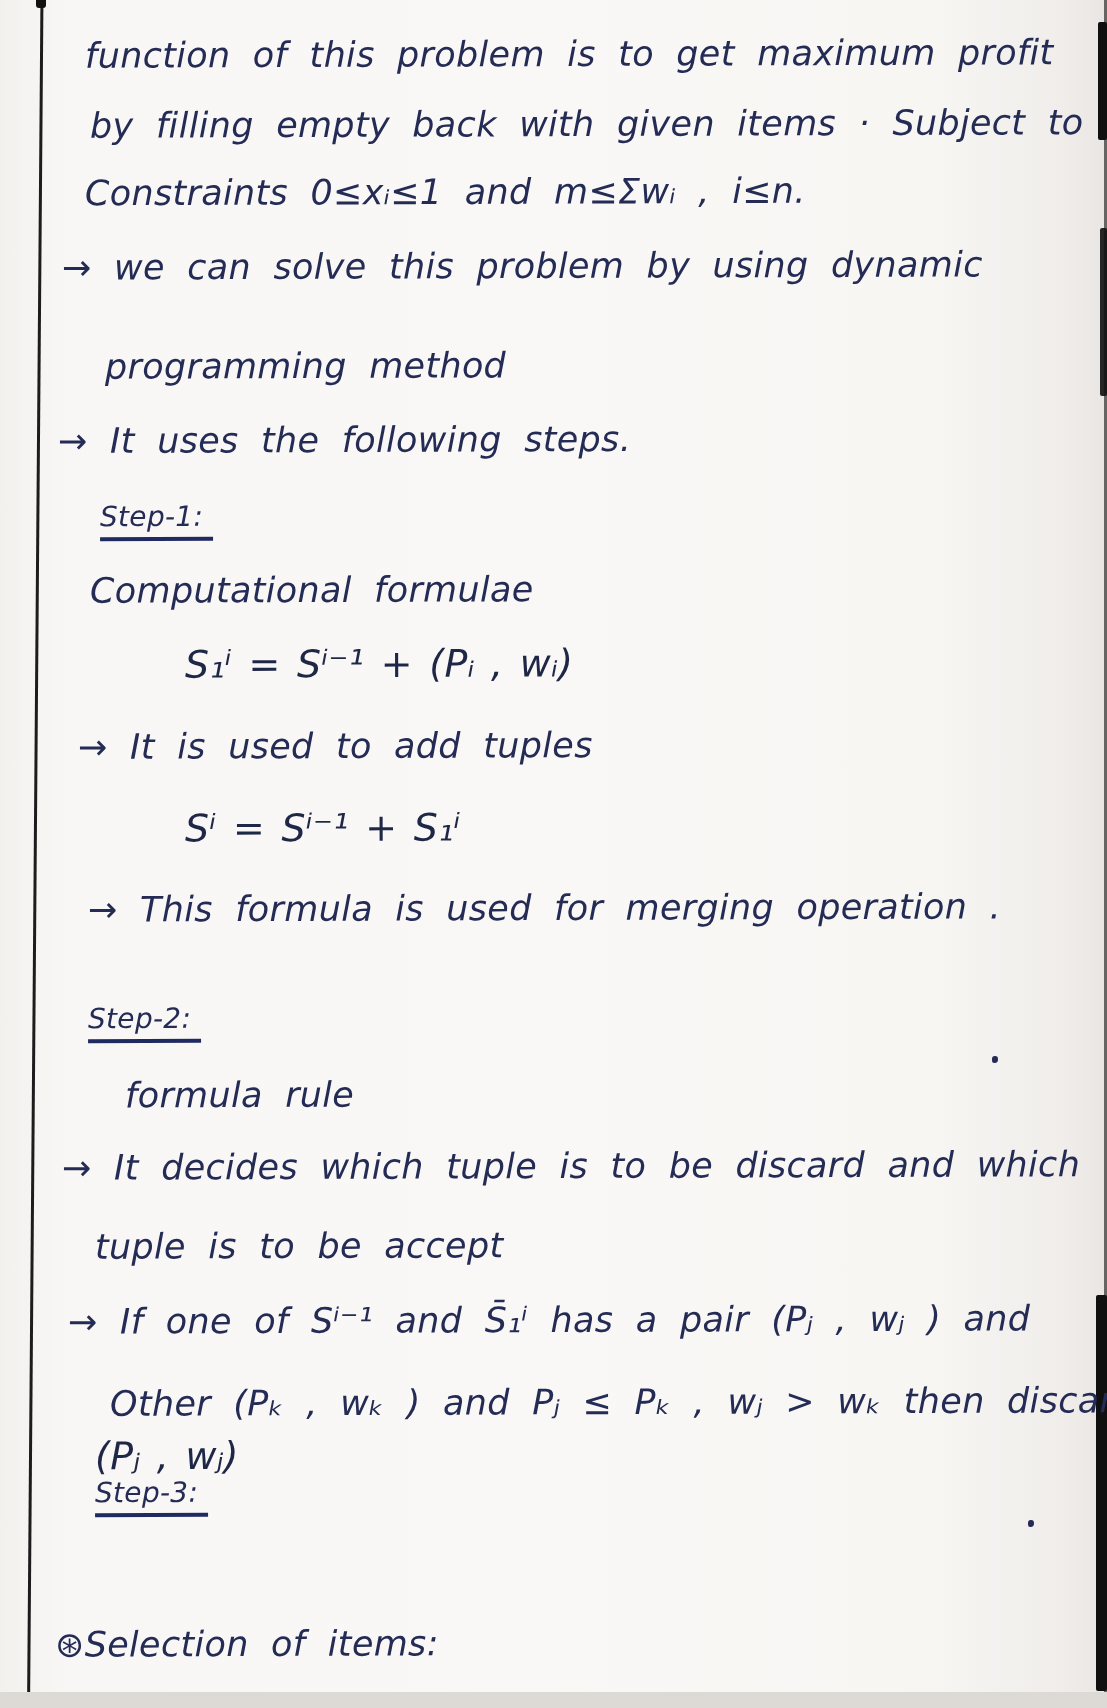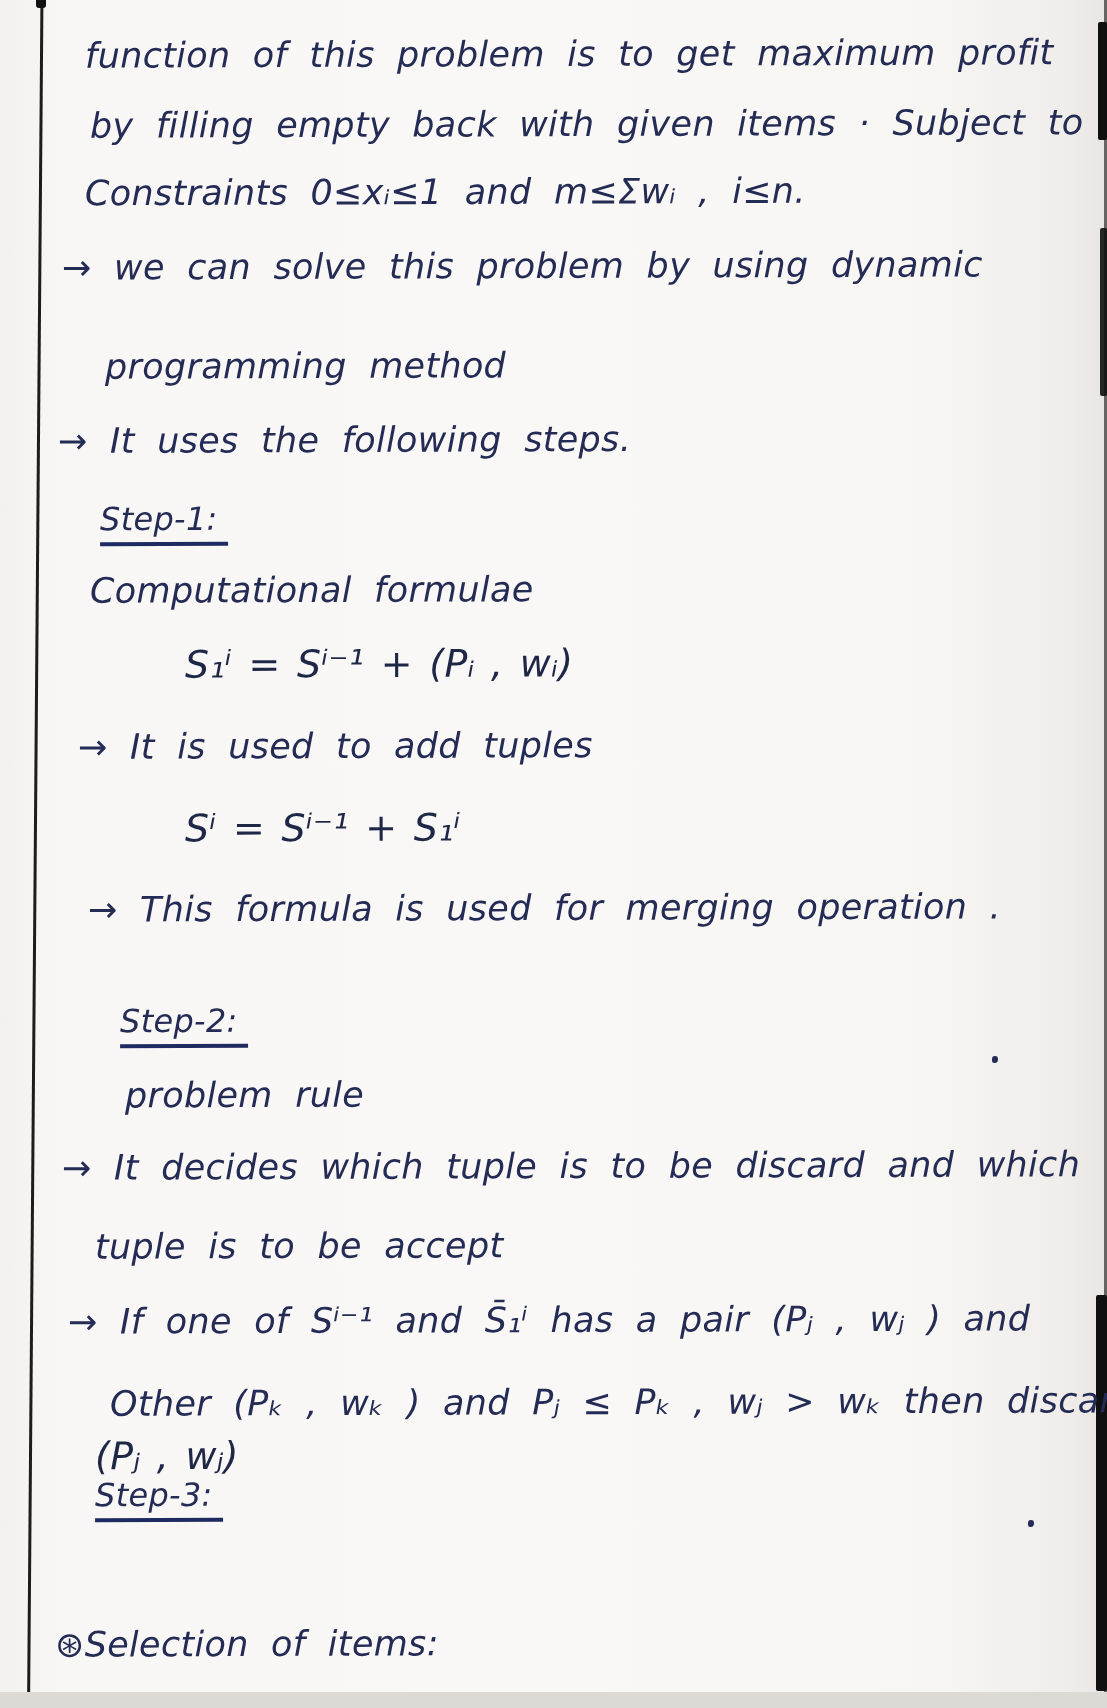--- a/index.html
+++ b/index.html
@@ -21,21 +21,21 @@
     word-spacing: 11px;
     white-space: nowrap;
     transform: rotate(-0.2deg);
   }
   .formula {
     font-size: 38px;
     word-spacing: 4px;
     color: #1f2747;
     font-weight: 500;
   }
-  .heading { font-size: 32px; font-weight: 500; }
+  .heading { font-size: 28px; font-weight: 500; }
   .heading .u {
     display: inline-block;
     border-bottom: 4px solid #1f2a60;
     padding-bottom: 4px;
     padding-right: 10px;
   }
   .margin-line {
     position: absolute;
     left: 27px; top: -4px;
     width: 3px; height: 1716px;
@@ -94,24 +94,24 @@
 
   <div class="hw heading" style="left:100px; top:500px;">
     <span class="u">Step-1:</span>
   </div>
   <div class="hw" style="left:90px;  top:570px;">Computational formulae</div>
   <div class="hw formula" style="left:185px; top:642px;">S₁ⁱ = Sⁱ⁻¹ + (Pᵢ , wᵢ)</div>
   <div class="hw" style="left:78px;  top:726px;">→ It is used to add tuples</div>
   <div class="hw formula" style="left:185px; top:806px;text-align:center;">Sⁱ = Sⁱ⁻¹ + S₁ⁱ</div>
   <div class="hw" style="left:88px;  top:888px;">→ This formula is used for merging operation .</div>
 
-  <div class="hw heading" style="left:88px; top:1002px;margin-left:32px;">
+  <div class="hw heading" style="left:88px; top:1002px;">
     <span class="u">Step-2:</span>
   </div>
-  <div class="hw" style="left:125px; top:1075px;">problem rule</div>
+  <div class="hw" style="left:125px; top:1075px;">formula rule</div>
   <div class="hw" style="left:62px;  top:1146px;">→ It decides which tuple is to be discard and which</div>
   <div class="hw" style="left:95px;  top:1226px;">tuple is to be accept</div>
   <div class="hw" style="left:68px;  top:1300px;">→ If one of Sⁱ⁻¹ and S̄₁ⁱ has a pair (Pⱼ , wⱼ ) and</div>
   <div class="hw" style="left:110px; top:1382px;">Other (Pₖ , wₖ ) and Pⱼ ≤ Pₖ , wⱼ &gt; wₖ then discard</div>
   <div class="hw formula" style="left:95px; top:1434px;">(Pⱼ , wⱼ)</div>
 
   <div class="hw heading" style="left:95px; top:1476px;">
     <span class="u">Step-3:</span>
   </div>
   <div class="hw" style="left:55px; top:1624px;">⊛Selection of items:</div>

